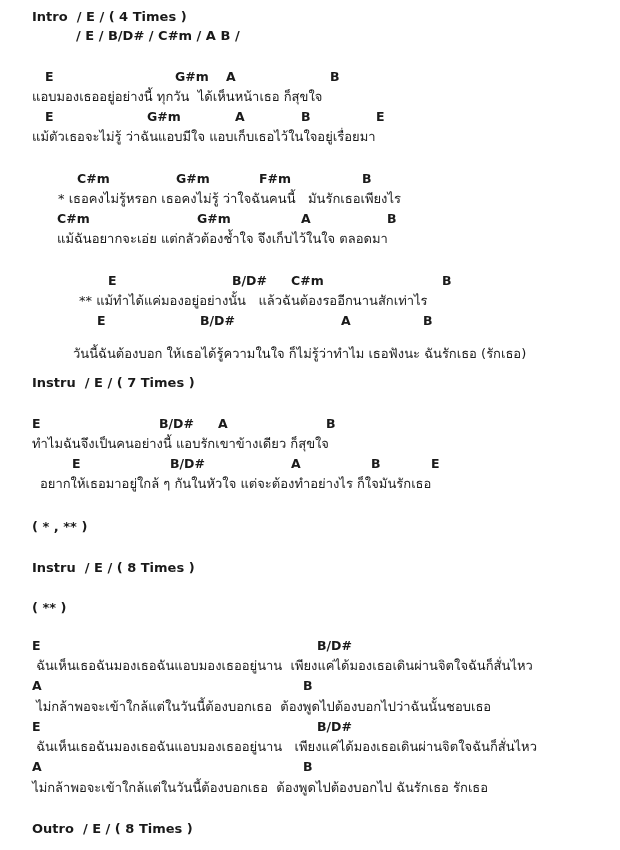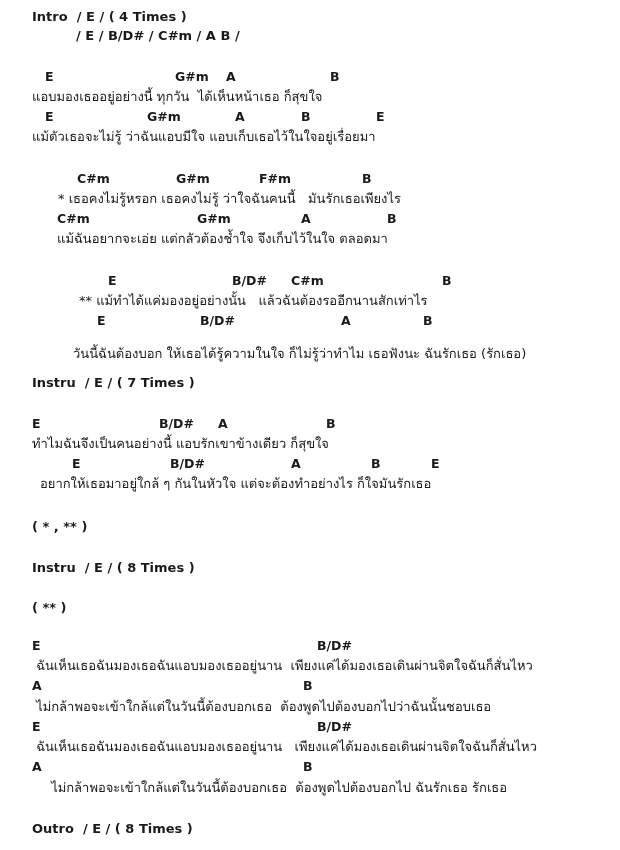--- a/index.html
+++ b/index.html
@@ -81,16 +81,16 @@
   <span class="chord" style="left:32px;top:678px;">A</span>
   <span class="chord" style="left:303px;top:678px;">B</span>
   <div class="lyric" style="left:32px;top:699px;"> ไม่กล้าพอจะเข้าใกล้แต่ในวันนี้ต้องบอกเธอ  ต้องพูดไปต้องบอกไปว่าฉันนั้นชอบเธอ</div>
 
   <span class="chord" style="left:32px;top:719px;">E</span>
   <span class="chord" style="left:317px;top:719px;">B/D#</span>
   <div class="lyric" style="left:32px;top:739px;"> ฉันเห็นเธอฉันมองเธอฉันแอบมองเธออยู่นาน   เพียงแค่ได้มองเธอเดินผ่านจิตใจฉันก็สั่นไหว</div>
 
   <span class="chord" style="left:32px;top:759px;">A</span>
   <span class="chord" style="left:303px;top:759px;">B</span>
-  <div class="lyric" style="left:47px;top:780px;"> ไม่กล้าพอจะเข้าใกล้แต่ในวันนี้ต้องบอกเธอ  ต้องพูดไปต้องบอกไป ฉันรักเธอ รักเธอ</div>
+  <div class="lyric" style="left:28px;top:780px;"> ไม่กล้าพอจะเข้าใกล้แต่ในวันนี้ต้องบอกเธอ  ต้องพูดไปต้องบอกไป ฉันรักเธอ รักเธอ</div>
 
   <div class="line hdr" style="left:32px;top:821px;">Outro  / E / ( 8 Times )</div>
 </div>
 
 </body></html>

